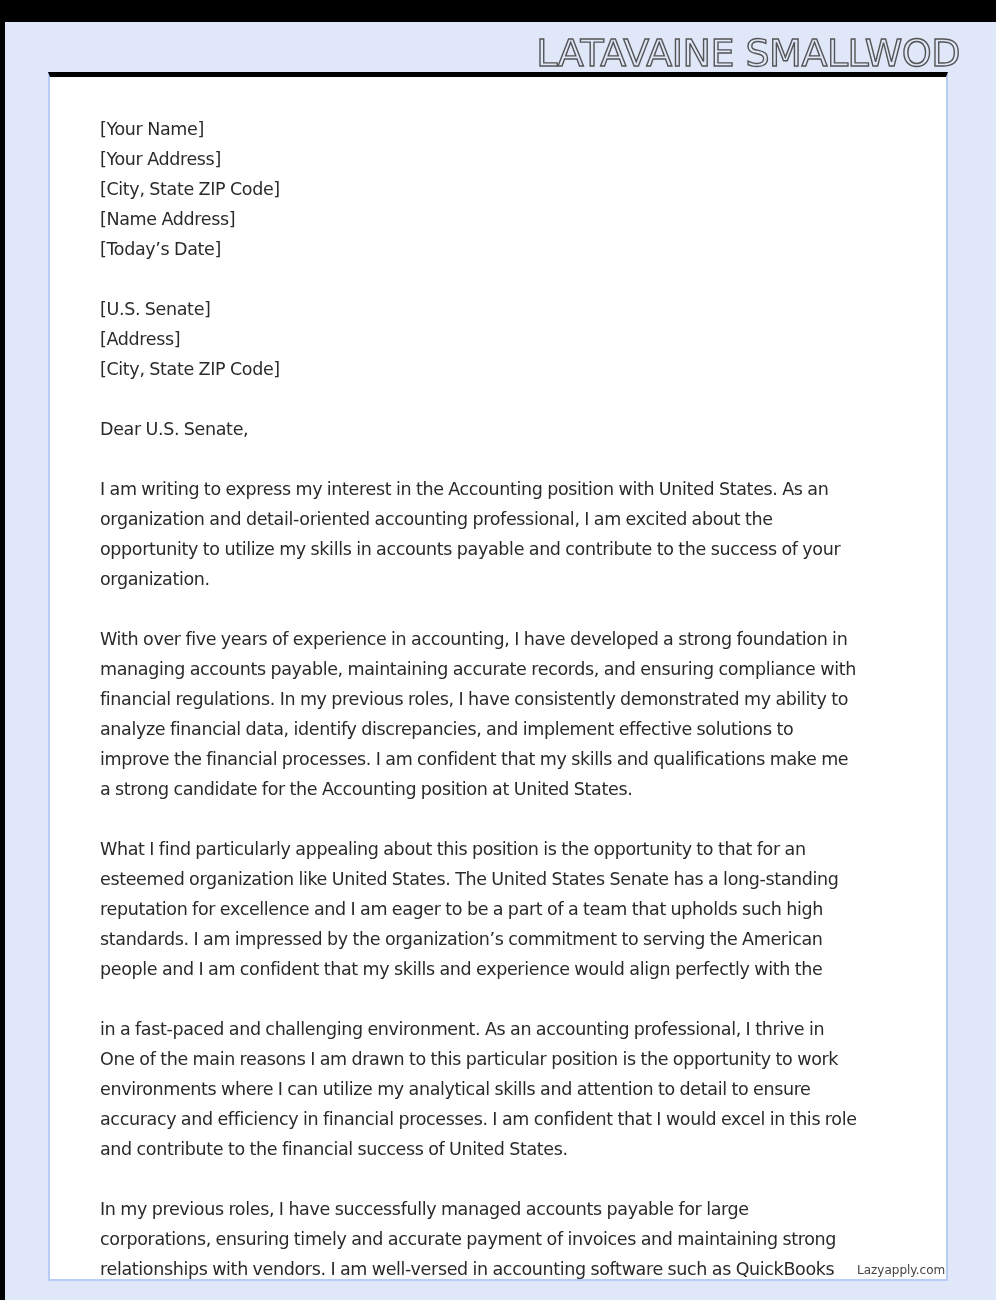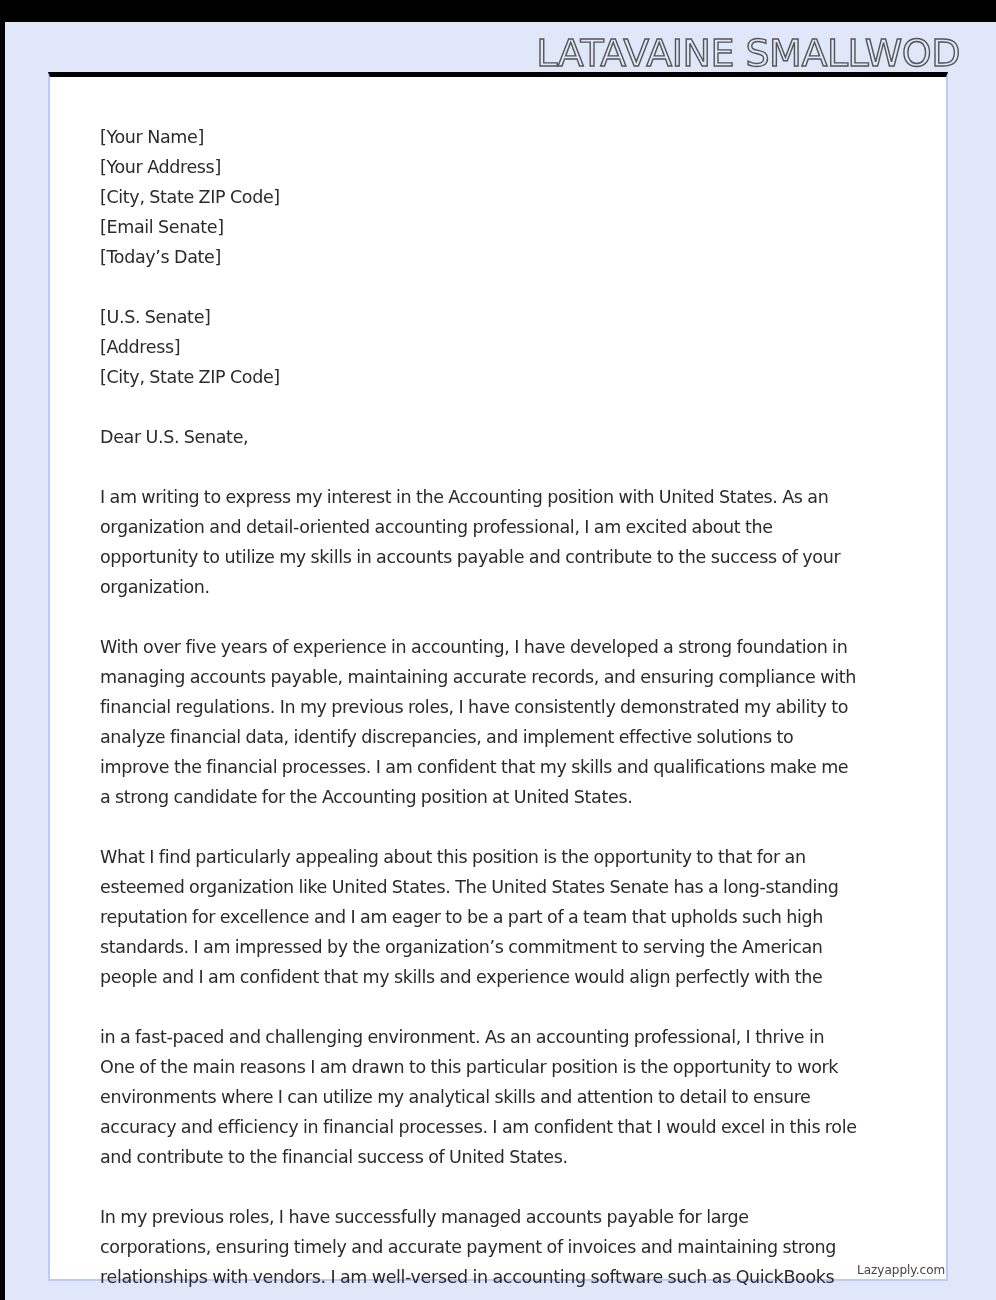--- a/index.html
+++ b/index.html
@@ -60,21 +60,21 @@
       color: #2a2a2a;
       z-index: 2;
       letter-spacing: -0.35px;
       word-spacing: -0.5px;
     }
     .content .line {
       display: block;
       white-space: nowrap;
     }
     .content .block {
-      margin: 8px 0 30px 0;
+      margin: 0 0 30px 0;
     }
     .content p {
       margin: 0 0 30px 0;
     }
     .watermark {
       position: absolute;
       left: 840px;
       top: 1241px;
       font-family: "DejaVu Sans", sans-serif;
       font-size: 12px;
@@ -89,21 +89,21 @@
 <div class="frame">
   <div class="title">LATAVAINE SMALLWOD</div>
 
   <div class="panel"></div>
 
   <div class="content">
     <div class="block">
       <span class="line">[Your Name]</span>
       <span class="line">[Your Address]</span>
       <span class="line">[City, State ZIP Code]</span>
-      <span class="line">[Email Senate]</span>
+      <span class="line">[Name Address]</span>
       <span class="line">[Today’s Date]</span>
     </div>
 
     <div class="block">
       <span class="line">[U.S. Senate]</span>
       <span class="line">[Address]</span>
       <span class="line">[City, State ZIP Code]</span>
     </div>
 
     <p>Dear U.S. Senate,</p>

